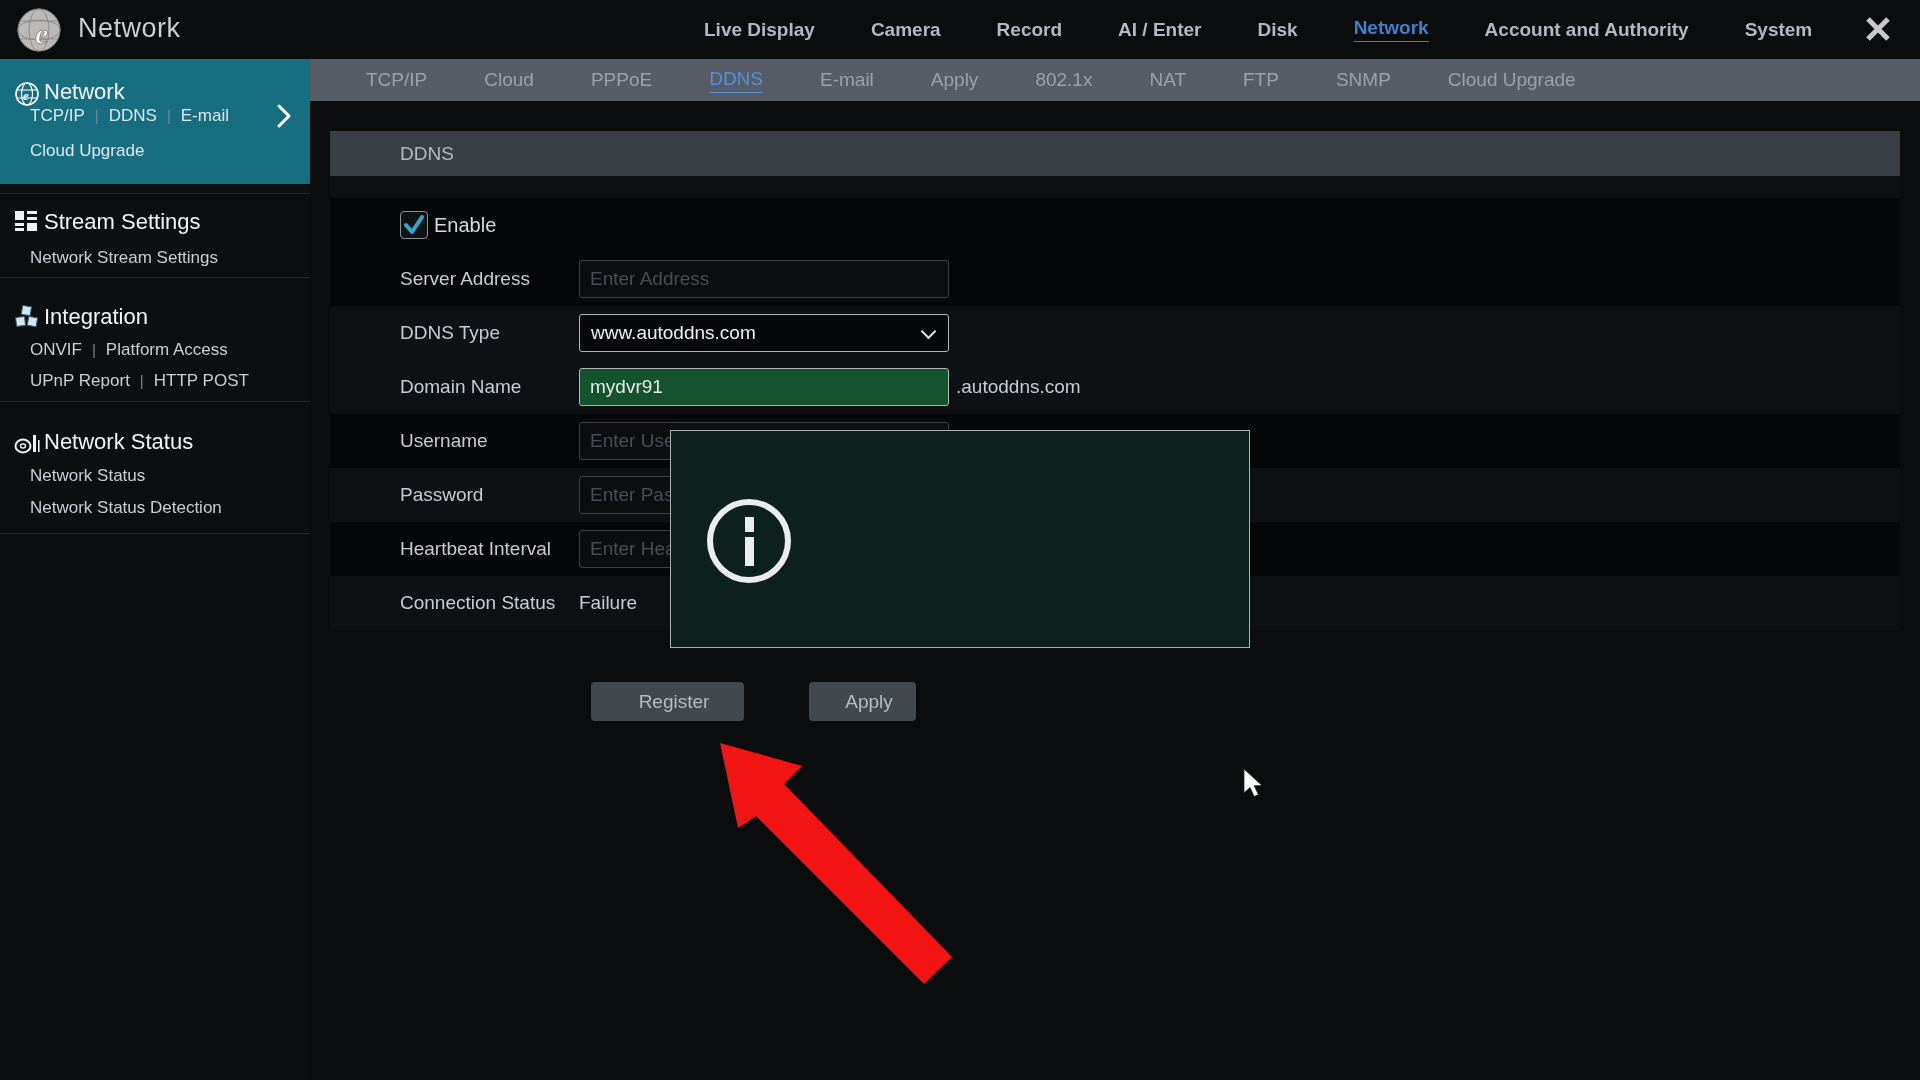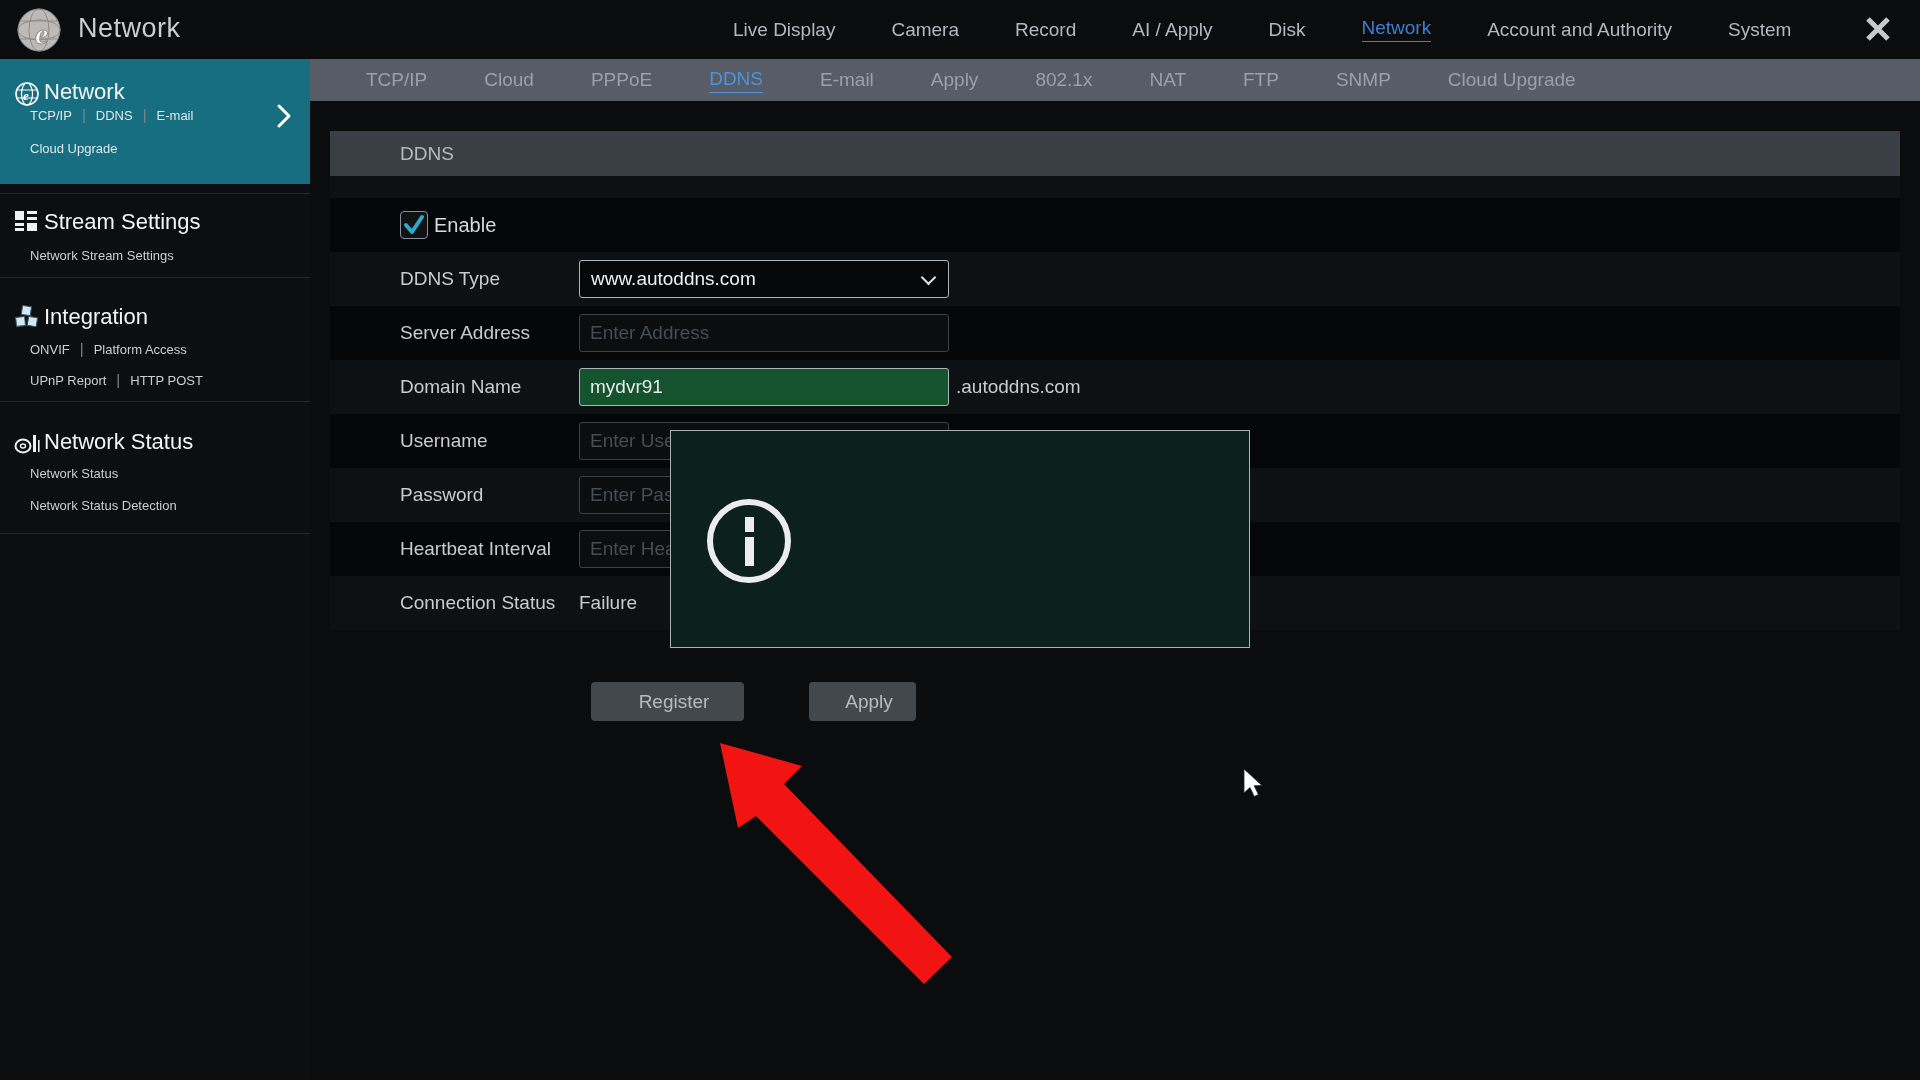--- a/index.html
+++ b/index.html
@@ -3,32 +3,32 @@
 <meta charset="utf-8">
 <style>
   * { margin:0; padding:0; box-sizing:border-box; }
   html,body { width:1920px; height:1080px; overflow:hidden; }
   body { background:#0a0c0d; font-family:"Liberation Sans","DejaVu Sans",sans-serif; color:#c7ccd1; position:relative; }
 
   
   .topbar { position:absolute; left:0; top:0; width:1920px; height:59px; background:#0b0c0d; }
   .logo { position:absolute; left:16px; top:7px; width:46px; height:46px; }
   .win-title { position:absolute; left:78px; top:13px; font-size:27px; color:#c9cdd0; letter-spacing:.5px; }
-  .topnav { position:absolute; left:733px; top:0; height:59px; display:flex; align-items:center; gap:56px; }
+  .topnav { position:absolute; left:704px; top:0; height:59px; display:flex; align-items:center; gap:56px;font-weight:bold; }
   .topnav .nav-item { font-size:19px; color:#b3b8be; cursor:default; white-space:nowrap; }
   .topnav .nav-item.active { color:#3f7fce; border-bottom:1px solid #3f7fce; padding-bottom:2px; }
   .close-btn { position:absolute; left:1862px; top:13px; width:32px; height:32px; }
 
   
   .sidebar { position:absolute; left:0; top:59px; width:310px; height:1021px; background:#0c0e0f; }
   .side-sel { position:absolute; left:0; top:0; width:310px; height:125px; background:#186e81; }
   .side-sel .chev { position:absolute; right:18px; top:44px; }
   .sec-title { position:absolute; left:44px; font-size:22px; color:#f2f4f5; white-space:nowrap; }
   .sec-icon { position:absolute; left:14px; }
-  .sub-row { position:absolute; left:30px; font-size:13px; color:#dde7ea; white-space:nowrap; }
+  .sub-row { position:absolute; left:30px; font-size:17px; color:#dde7ea; white-space:nowrap; }
   .sidebar .plain .sub-row { color:#c9ced2; }
   .sub-row .sep::before { content:"|"; color:#7d868b; padding:0 10px; font-size:15px; }
   .divider { position:absolute; left:0; width:310px; height:1px; background:#26292c; }
 
   
   .tabbar { position:absolute; left:310px; top:59px; width:1610px; height:42px; background:#575c66;
             display:flex; align-items:center; gap:57px; padding-left:56px; }
   .tab { font-size:19px; color:#9ba1ab; white-space:nowrap; }
   .tab.active { color:#4e93dc; border-bottom:1px solid #4e93dc; padding-bottom:2px; }
 
@@ -87,21 +87,21 @@
     <ellipse cx="23" cy="23" rx="10" ry="21" fill="none" stroke="#8f8b89" stroke-width="1"></ellipse>
     <ellipse cx="23" cy="23" rx="21" ry="10" fill="none" stroke="#8f8b89" stroke-width="1"></ellipse>
     <path d="M4 14 H42 M4 32 H42" stroke="#8f8b89" stroke-width="1" fill="none"></path>
     <text x="19" y="37" font-size="30" font-style="italic" font-weight="bold" fill="#ffffff" stroke="#8f8b89" stroke-width="1" font-family="'Liberation Serif','DejaVu Serif',serif">e</text>
   </svg>
   <div class="win-title">Network</div>
   <div class="topnav">
     <span class="nav-item">Live Display</span>
     <span class="nav-item">Camera</span>
     <span class="nav-item">Record</span>
-    <span class="nav-item">AI / Apply</span>
+    <span class="nav-item">AI / Enter</span>
     <span class="nav-item">Disk</span>
     <span class="nav-item active">Network</span>
     <span class="nav-item">Account and Authority</span>
     <span class="nav-item">System</span>
   </div>
   <svg class="close-btn" viewBox="0 0 32 32">
     <path d="M6 6 L26 26 M26 6 L6 26" stroke="#c9c9c9" stroke-width="5" stroke-linecap="butt"></path>
   </svg>
 </div>
 
@@ -196,33 +196,33 @@
 
   <div class="row r-dark">
     <div class="checkbox">
       <svg width="26" height="26" viewBox="0 0 26 26">
         <path d="M5 13 L11 20 L21 5" fill="none" stroke="#2fa9c9" stroke-width="4" stroke-linecap="round" stroke-linejoin="round"></path>
       </svg>
     </div>
     <span class="cb-label">Enable</span>
   </div>
 
+  <div class="row r-dark">
+    <span class="lbl">Server Address</span>
+    <input class="fld" type="text" disabled="" placeholder="Enter Address" style="">
+  </div>
+
   <div class="row r-light">
     <span class="lbl">DDNS Type</span>
     <div class="dropdown">
       <span>www.autoddns.com</span>
       <span class="dd-chev"></span>
     </div>
   </div>
 
-  <div class="row r-dark">
-    <span class="lbl">Server Address</span>
-    <input class="fld" type="text" disabled="" placeholder="Enter Address" style="">
-  </div>
-
   <div class="row r-light">
     <span class="lbl">Domain Name</span>
     <input class="fld bright" type="text" value="mydvr91" style="">
     <span class="suffix">.autoddns.com</span>
   </div>
 
   <div class="row r-dark">
     <span class="lbl">Username</span>
     <input class="fld" type="text" disabled="" placeholder="Enter Username" style="">
   </div>

